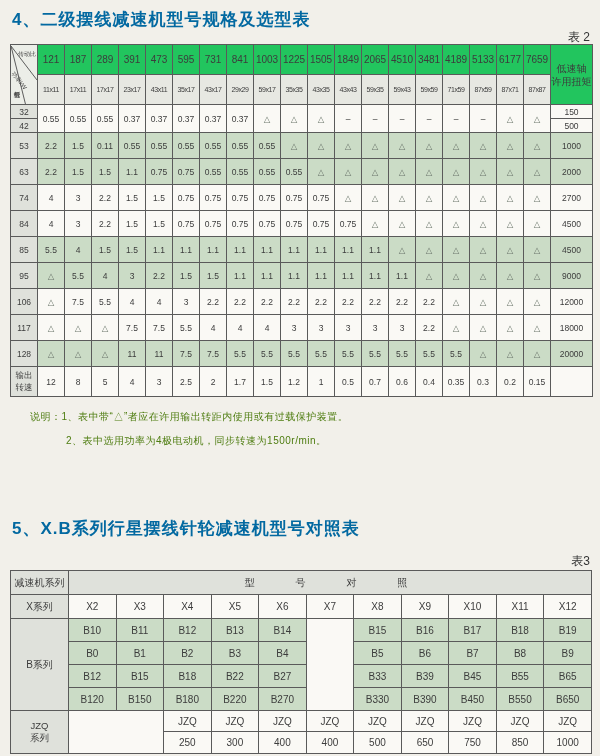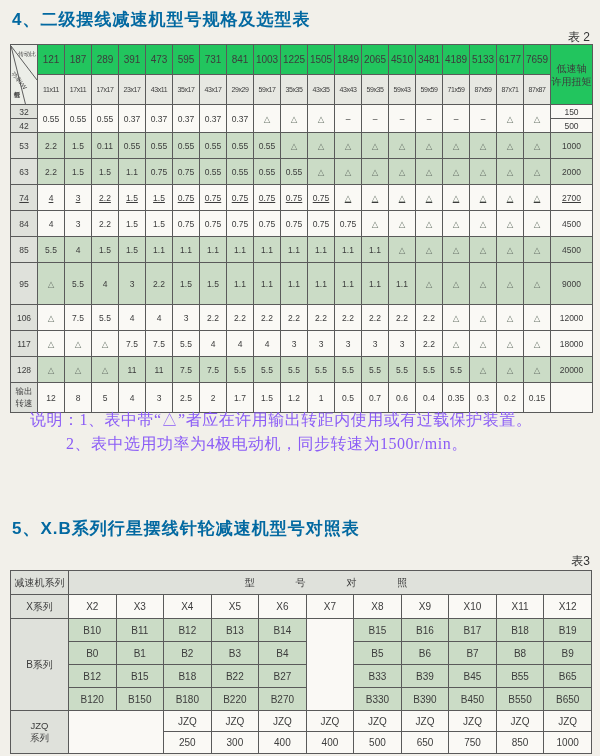--- a/index.html
+++ b/index.html
@@ -41,21 +41,21 @@
   .small2{font-size:7px;line-height:1.3;}
   
   td.corner{background:#eceee8;position:relative;padding:0;}
   .corner-box{position:relative;width:100%;height:58px;}
   .corner-box svg{position:absolute;left:0;top:0;width:100%;height:100%;}
   .corner-box svg line{stroke:#5a5a5a;stroke-width:1;}
   .c-top{position:absolute;top:4px;right:1px;font-size:6px;color:#444;}
   .c-mid{position:absolute;top:24px;left:5px;font-size:6px;color:#444;transform:rotate(52deg);transform-origin:left top;white-space:nowrap;}
   .c-bot{position:absolute;left:1px;bottom:2px;font-size:6.5px;color:#444;writing-mode:vertical-rl;letter-spacing:0px;height:32px;}
   
-  .note-line{position:absolute;font-size:16px;color:#8b5cf6;letter-spacing:0.5px;font-family:Liberation Serif, serif;}
+  .note-line{position:absolute;font-size:10px;color:#4d7c0f;letter-spacing:0.5px;}
   
   #table3-wrap{position:absolute;left:10px;top:570px;}
   #table3{width:582px;}
   #table3 td{font-size:10px;}
   #table3 td.lbl{background:#dfe1db;font-size:10px;}
   #table3 td.g3{background:#cbdcc6;}
   #table3 td.w3{background:#faf9f5;}
   .spread{letter-spacing:8px;word-spacing:22px;}
 </style>
 </head>
@@ -210,21 +210,21 @@
           <td class="v tri">△</td>
           <td class="v tri">△</td>
           <td class="v tri">△</td>
           <td class="v tri">△</td>
           <td class="v tri">△</td>
           <td class="v tri">△</td>
           <td class="v tri">△</td>
           <td class="v tri">△</td>
           <td class="tq">2000</td>
         </tr>
-        <tr style="height: 26px; text-decoration: underline;">
+        <tr style="height: 26px;">
           <td class="lbl">74</td>
           <td class="v">4</td>
           <td class="v">3</td>
           <td class="v">2.2</td>
           <td class="v">1.5</td>
           <td class="v">1.5</td>
           <td class="v">0.75</td>
           <td class="v">0.75</td>
           <td class="v">0.75</td>
           <td class="v">0.75</td>
@@ -279,21 +279,21 @@
           <td class="v">1.1</td>
           <td class="v">1.1</td>
           <td class="v tri">△</td>
           <td class="v tri">△</td>
           <td class="v tri">△</td>
           <td class="v tri">△</td>
           <td class="v tri">△</td>
           <td class="v tri">△</td>
           <td class="tq">4500</td>
         </tr>
-        <tr class="g" style="height: 42px;">
+        <tr class="g" style="height: 26px;">
           <td class="lbl">95</td>
           <td class="v tri">△</td>
           <td class="v">5.5</td>
           <td class="v">4</td>
           <td class="v">3</td>
           <td class="v">2.2</td>
           <td class="v">1.5</td>
           <td class="v">1.5</td>
           <td class="v">1.1</td>
           <td class="v">1.1</td>

